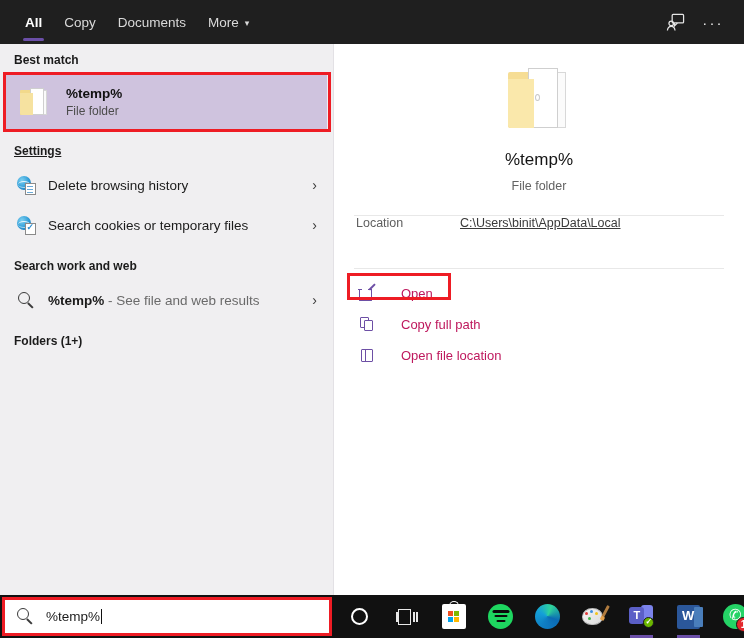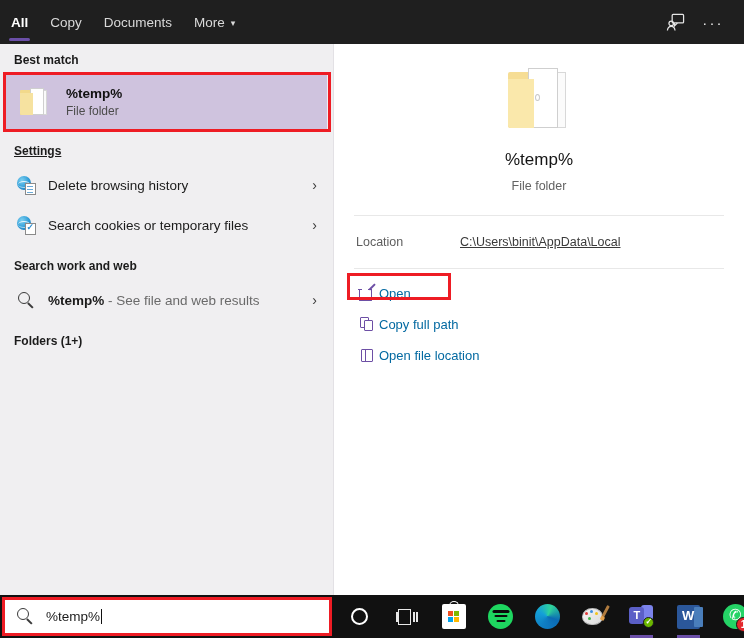--- a/index.html
+++ b/index.html
@@ -10,21 +10,21 @@
     overflow: hidden;
   }
   .shell { position: relative; width: 744px; height: 638px; }
 
   
   .topbar {
     position: absolute; left: 0; top: 0; width: 744px; height: 44px;
     background: #1f1f1f;
     display: flex; align-items: center;
   }
-  .topbar-left { display: flex; align-items: flex-end; height: 44px; }
+  .topbar-left { display: flex; align-items: flex-end; height: 44px; padding-left: 14px; }
   .tab {
     position: relative;
     color: #d9d9d9; font-size: 13.5px;
     padding: 0 11px; height: 44px;
     display: flex; align-items: center; justify-content: center;
     cursor: default;
   }
   .tab.active { color: #ffffff; font-weight: bold; }
   .tab.active::after {
     content: ""; position: absolute; left: 9px; right: 9px; bottom: 3px;
@@ -161,28 +161,28 @@
     background: #fae8ab; border-radius: 0 0 0 3px;
   }
   .folder-lg .knob {
     position: absolute; left: 33px; top: 28px; width: 5px; height: 7px;
     border: 1.4px solid #c9c9c9; border-radius: 50%;
   }
   .pv-title { font-size: 17px; color: #141414; margin-top: 18px; }
   .pv-sub { font-size: 12.5px; color: #636363; margin-top: 9px; }
 
   .divider { height: 1px; background: #e8e8e8; margin: 22px 20px 0; }
-  .loc-row { display: flex; align-items: center; height: 52px; padding-left: 22px; }
+  .loc-row { display: flex; align-items: flex-start; height: 52px; padding-left: 22px; }
   .loc-label { font-size: 12.5px; color: #5e5e5e; width: 104px; }
   .loc-link { font-size: 12.5px; color: #3a3a3a; text-decoration: underline; }
 
   .actions { padding-top: 9px; position: relative; }
   .act-row { display: flex; align-items: center; height: 31px; padding-left: 22px; }
   .act-ico { width: 22px; flex: none; display: flex; align-items: center; justify-content: center; }
-  .act-label { font-size: 13px; color: #0369a1; margin-left: 1px; }
+  .act-label { font-size: 13px; color: #be185d; margin-left: 23px; }
 
   
   .ico-open { position: relative; width: 17px; height: 15px; }
   .ico-open .bx {
     position: absolute; left: 0; bottom: 0; width: 13px; height: 12px;
     border: 1.5px solid #6d4fa5; border-top-color: transparent; border-radius: 1px;
   }
   .ico-open .bx::before {
     content: ""; position: absolute; left: -1.5px; top: -1.5px; width: 4px; height: 1.5px; background: #6d4fa5;
   }

